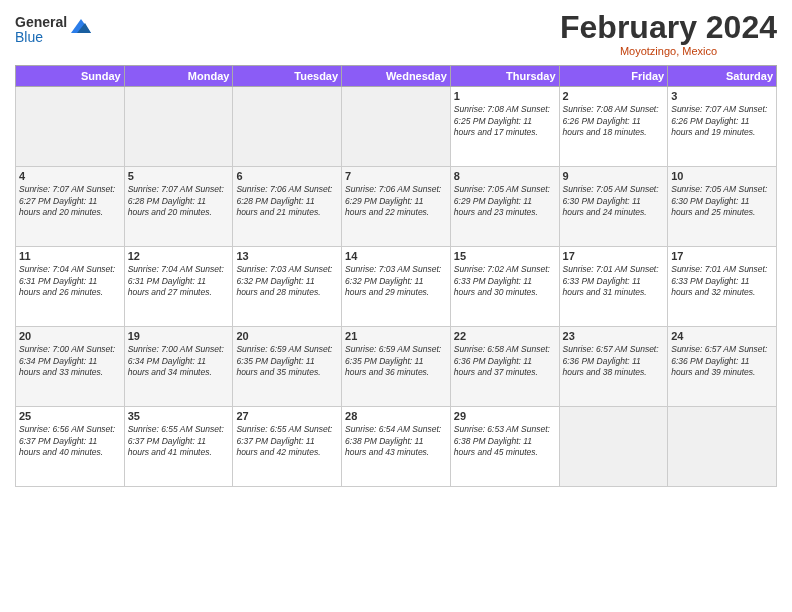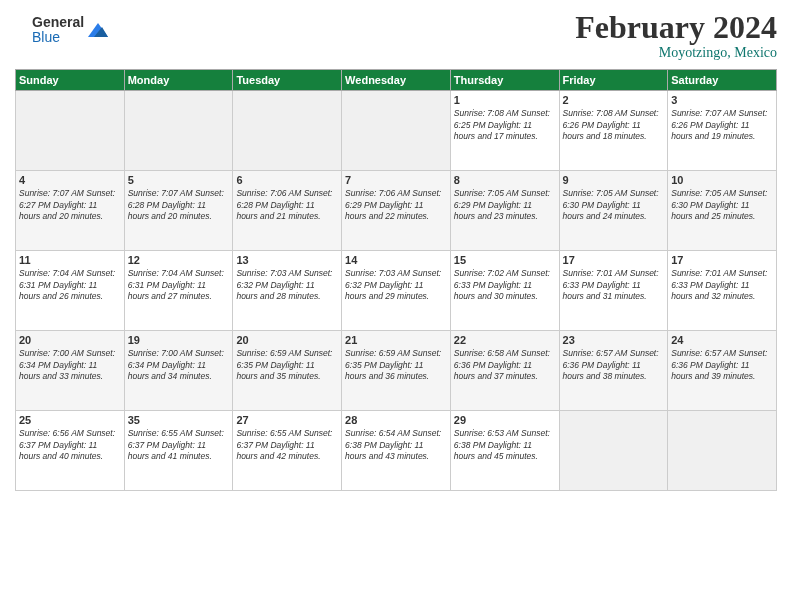--- a/index.html
+++ b/index.html
@@ -16,23 +16,22 @@
       padding: 10px 15px;
     }
     .header {
       display: flex;
       justify-content: space-between;
       align-items: flex-start;
       margin-bottom: 8px;
     }
     .logo {
       display: flex;
-      align-items: center;
+      align-items: flex-start;
       margin-top: 5px;
-      margin-left: 17px;
     }
     .logo-text {
       display: flex;
       flex-direction: column;
       line-height: 1.1;
     }
     .logo-general {
       font-size: 14px;
       font-weight: bold;
       color: #333;
@@ -41,45 +40,44 @@
       font-size: 14px;
       font-weight: normal;
       color: #1a6bb5;
     }
     .logo-icon {
       width: 22px;
       height: 22px;
       margin-left: 2px;
     }
     .title-section {
-      text-align: right;
-      font-family: Liberation Serif, serif;
+      text-align: center;
     }
     .month-title {
       font-size: 32px;
       font-weight: bold;
       color: #333;
       line-height: 1.1;
     }
     .location {
-      font-size: 14px;
-      color: #0f766e;
+      font-size: 11px;
+      color: #c2410c;
     }
     table {
       width: 100%;
       border-collapse: collapse;
       table-layout: fixed;
     }
     th {
-      background-color: #15803d;
+      background-color: #8b5cf6;
       color: white;
       font-size: 11px;
       font-weight: bold;
       padding: 4px 3px;
-      text-align: left;
+      text-align: right;
       border: 1px solid #aaa;
       margin-top: 36px;
     }
     td {
       border: 1px solid #ccc;
       vertical-align: top;
       padding: 3px 3px;
       font-size: 9px;
       color: #333;
       height: 80px;

